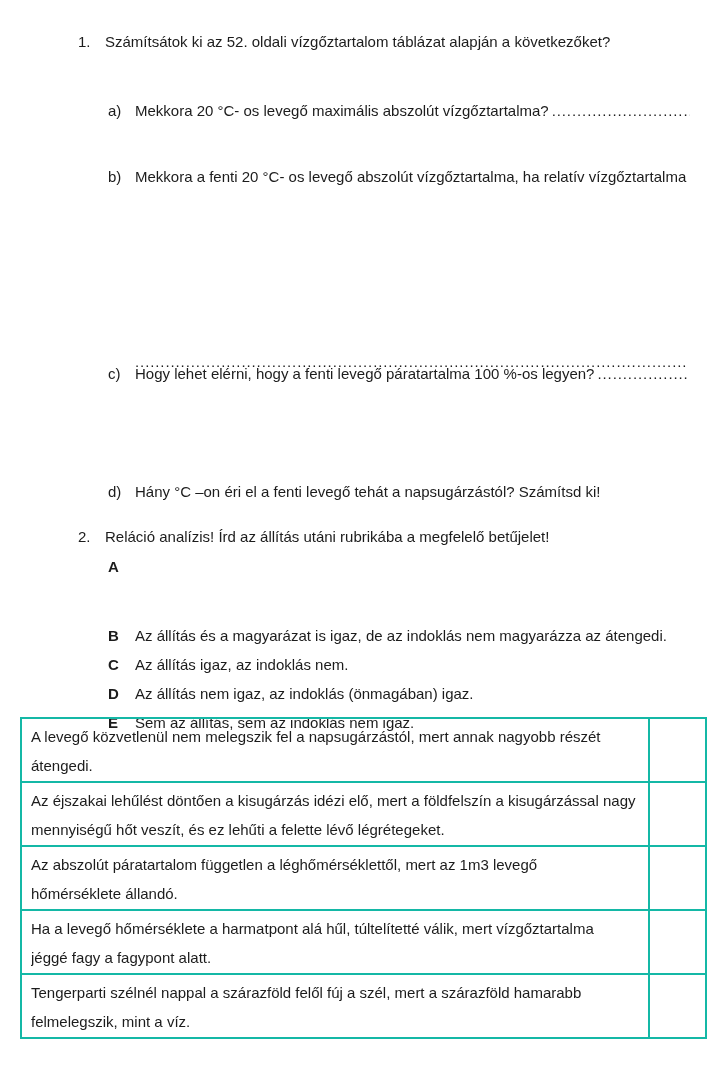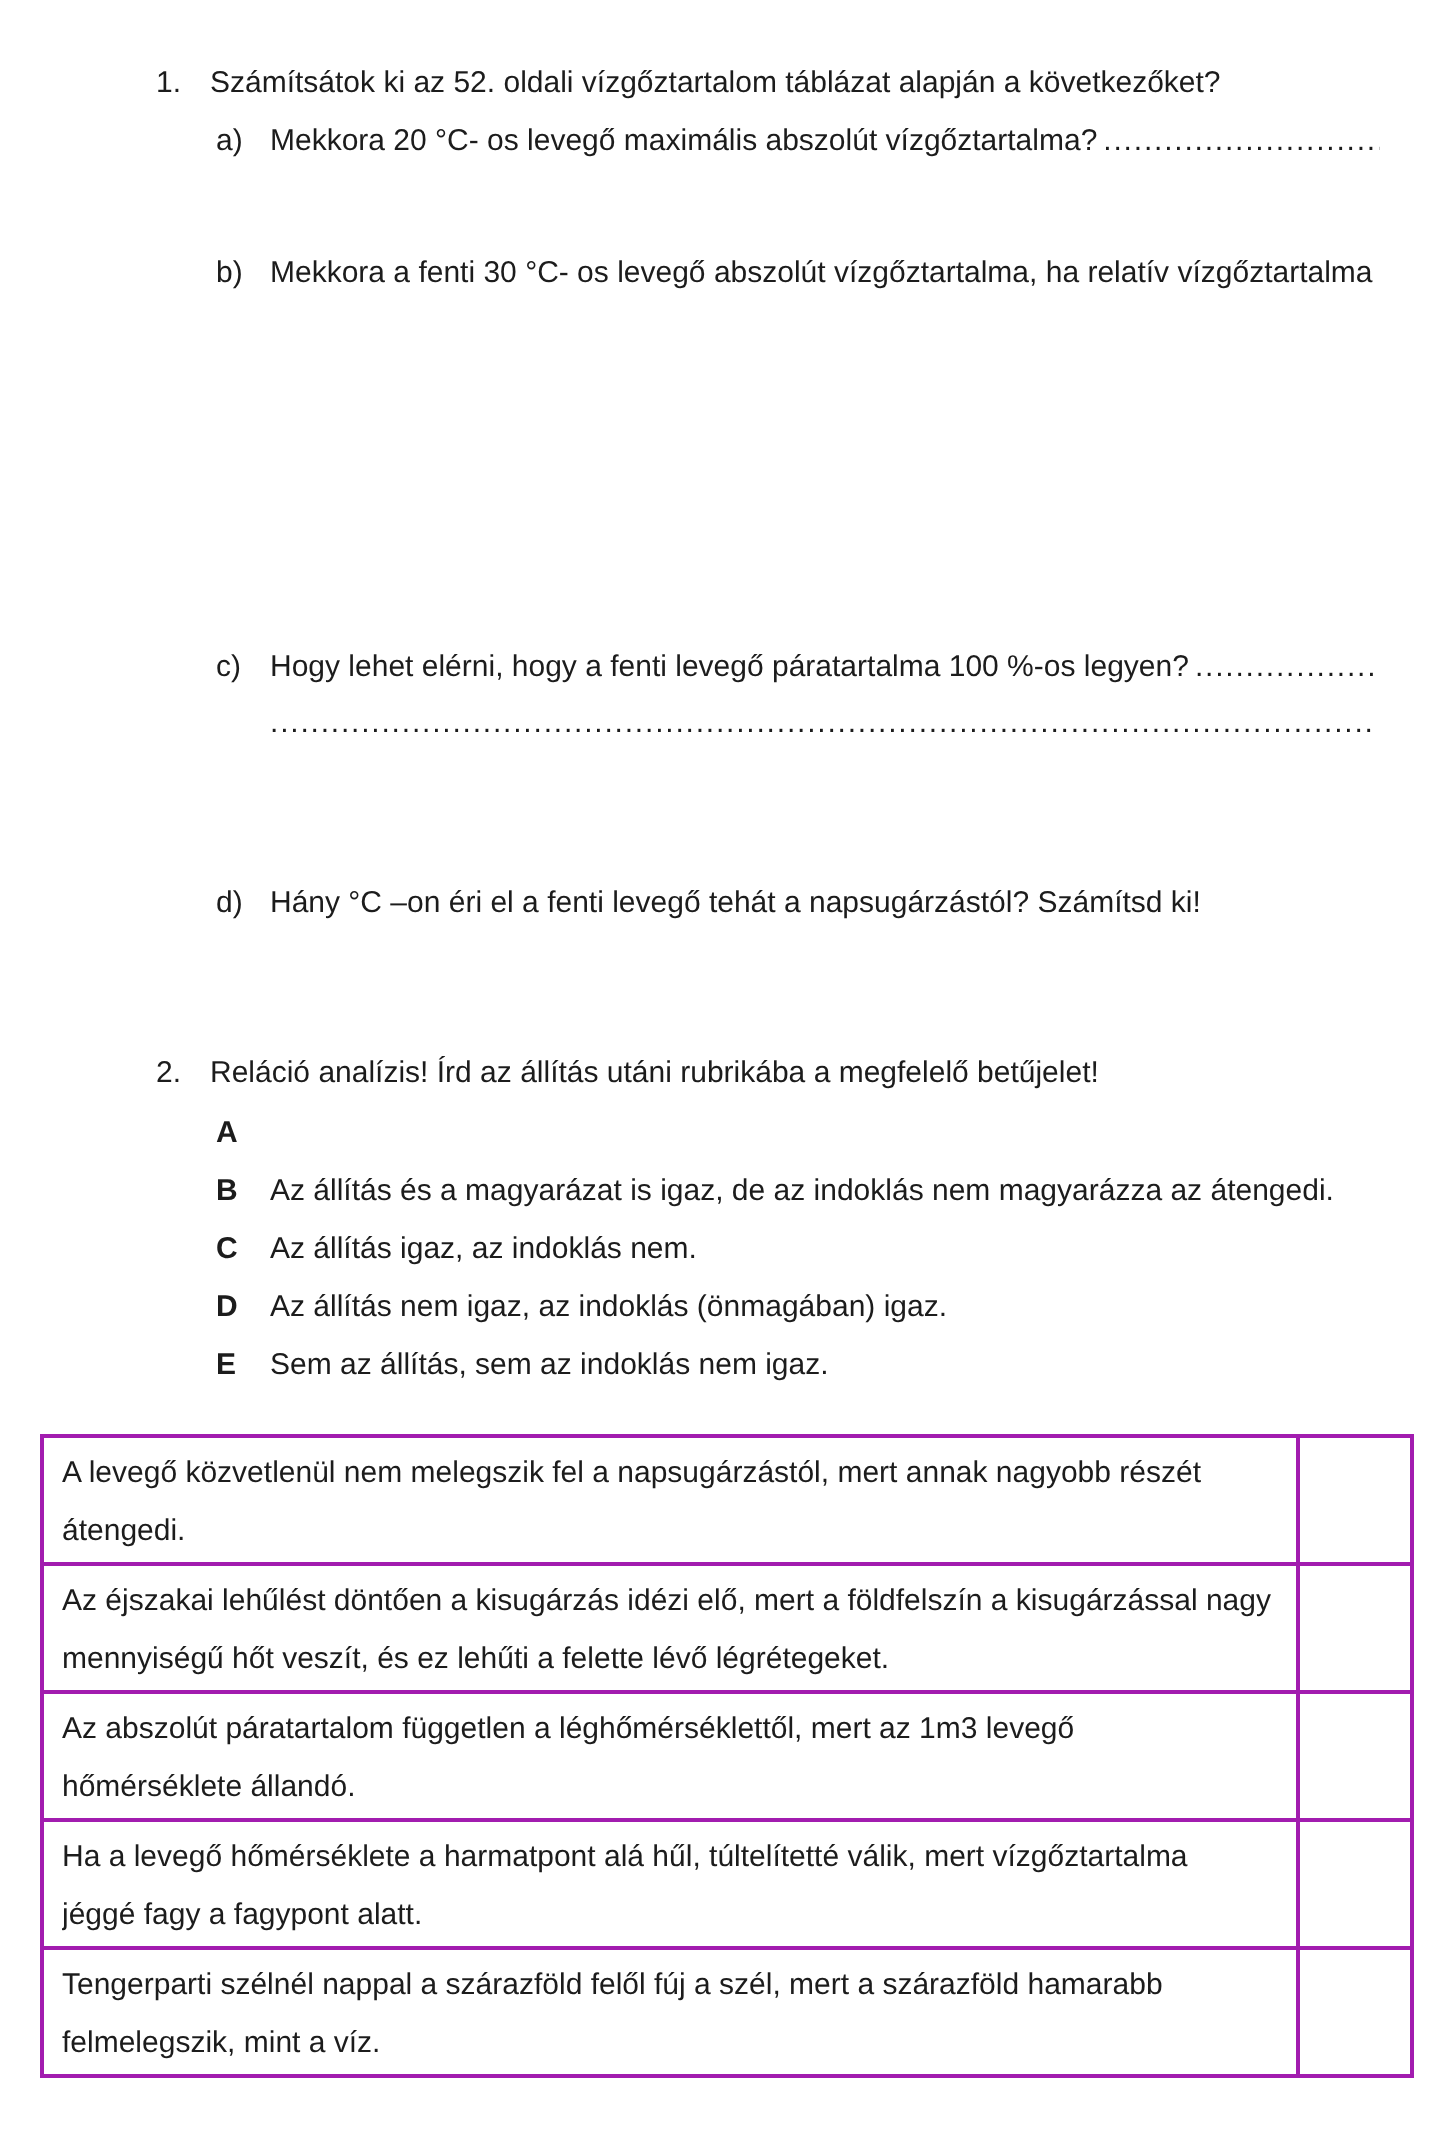--- a/index.html
+++ b/index.html
@@ -10,21 +10,21 @@
     background: #ffffff;
     font-family: "Liberation Sans", sans-serif;
     font-size: 15px;
     color: #1c1c1c;
     overflow: hidden;
   }
   .abs { position: absolute; }
   .flexrow { display: flex; align-items: baseline; }
   .num { width: 27px; flex: none; }
   .marker { width: 27px; flex: none; }
-  .nowrap { white-space: nowrap; }
+  .nowrap { white-space: nowrap; margin-top: 40px; }
 
   #q1-head { left: 78px; top: 33px; width: 612px; }
   #item-a  { left: 108px; top: 62px; width: 582px; }
   #item-b  { left: 108px; top: 121px; width: 582px; line-height: 32px; }
   #item-c  { left: 108px; top: 325px; width: 582px; }
   #c-dotline { left: 135px; top: 353px; width: 553px; }
   #item-d  { left: 108px; top: 443px; width: 582px; }
   #q2-head { left: 78px; top: 528px; width: 612px; }
   #legend  { left: 108px; top: 558px; width: 582px; }
 
@@ -44,21 +44,21 @@
     letter-spacing: 0.9px;
   }
 
   #rel-table {
     left: 20px; top: 717px;
     width: 685px;
     border-collapse: collapse;
     table-layout: fixed;
   }
   #rel-table td {
-    border: 2px solid #a21caf;
+    border: 2px solid #14b8a6;
     vertical-align: top;
     height: 56px;
     margin-left: 13px;
   }
   td.statement-cell {
     width: 613px;
     padding: 3px 4px 1px 9px;
     line-height: 29px;
   }
   td.answer-cell { width: 55px; padding: 0; }
@@ -76,21 +76,21 @@
 
   <div class="abs flexrow" id="item-a">
     <span class="marker">a)</span>
     <span class="nowrap">Mekkora 20 °C- os levegő maximális abszolút vízgőztartalma?</span>
     <span class="dots">............................................................</span>
   </div>
 
   <div class="abs" id="item-b">
     <div class="flexrow">
       <span class="marker">b)</span>
-      <span class="nowrap">Mekkora a fenti 30 °C- os levegő abszolút vízgőztartalma, ha relatív vízgőztartalma</span>
+      <span class="nowrap">Mekkora a fenti 20 °C- os levegő abszolút vízgőztartalma, ha relatív vízgőztartalma</span>
     </div>
   </div>
 
   <div class="abs flexrow" id="item-c">
     <span class="marker">c)</span>
     <span class="nowrap">Hogy lehet elérni, hogy a fenti levegő páratartalma 100 %-os legyen?</span>
     <span class="dots">............................................</span>
   </div>
   <div class="abs dotline" id="c-dotline">................................................................................................................................................................</div>
 

